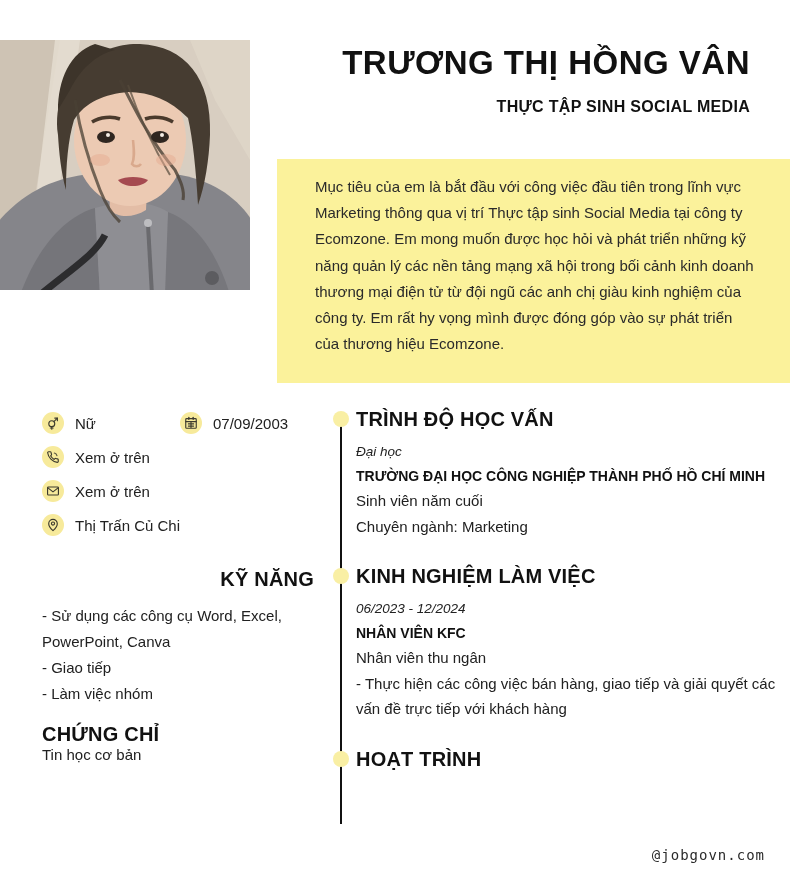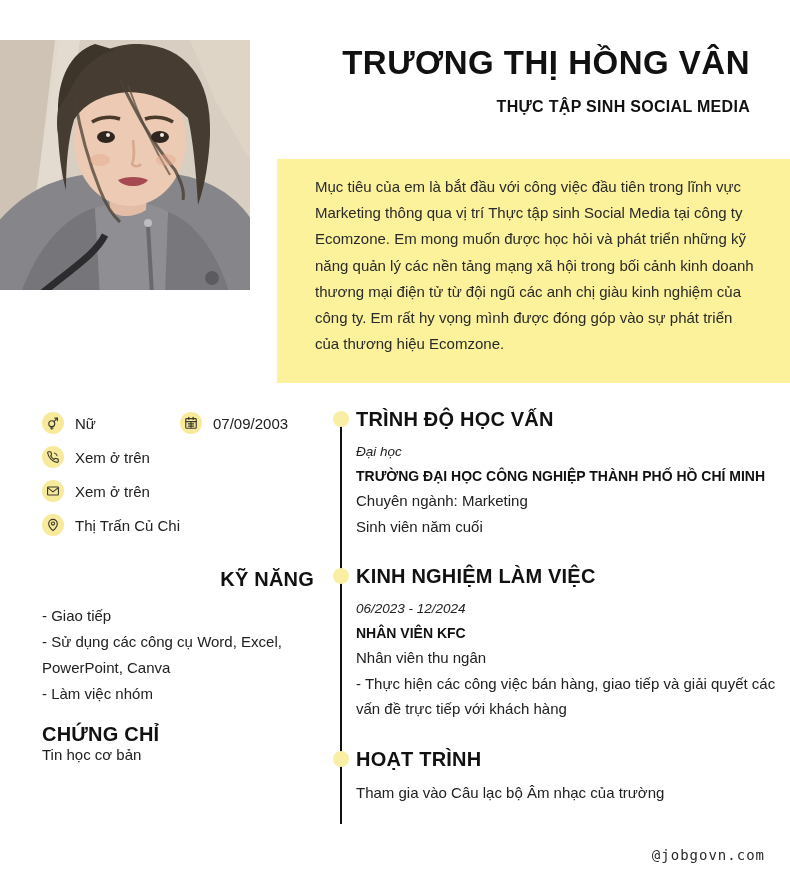--- a/index.html
+++ b/index.html
@@ -183,58 +183,55 @@
               <path d="M8 1.6 c-2.7 0 -4.9 2.2 -4.9 4.9 c0 3.6 4.9 8 4.9 8 s4.9-4.4 4.9-8 c0-2.7-2.2-4.9-4.9-4.9z"></path>
               <circle cx="8" cy="6.4" r="1.8"></circle>
             </svg>
         </span>
         <span class="info-label">Thị Trấn Củ Chi</span>
       </div>
     </div>
 
     <div class="side-heading skills-heading">KỸ NĂNG</div>
     <div class="side-list">
+      <div>- Sử dụng các công cụ Word, Excel, PowerPoint, Canva</div>
       <div>- Giao tiếp</div>
-      <div>- Sử dụng các công cụ Word, Excel, PowerPoint, Canva</div>
       <div>- Làm việc nhóm</div>
     </div>
 
     <div class="side-heading cert-heading">CHỨNG CHỈ</div>
     <div class="cert-line">Tin học cơ bản</div>
   </div>
 
   <div class="timeline">
     <div class="tl-line"></div>
 
     <div class="tl-section">
       <span class="tl-dot"></span>
       <div class="tl-heading">TRÌNH ĐỘ HỌC VẤN</div>
       <div class="tl-body">
         <div class="tl-italic">Đại học</div>
         <div class="tl-org">TRƯỜNG ĐẠI HỌC CÔNG NGHIỆP THÀNH PHỐ HỒ CHÍ MINH</div>
+        <div class="tl-text">Sinh viên năm cuối</div>
         <div class="tl-text">Chuyên ngành: Marketing</div>
-        <div class="tl-text">Sinh viên năm cuối</div>
       </div>
     </div>
 
     <div class="tl-section sec-gap">
       <span class="tl-dot"></span>
       <div class="tl-heading">KINH NGHIỆM LÀM VIỆC</div>
       <div class="tl-body">
         <div class="tl-italic">06/2023 - 12/2024</div>
         <div class="tl-org">NHÂN VIÊN KFC</div>
         <div class="tl-text">Nhân viên thu ngân</div>
         <div class="tl-text">- Thực hiện các công việc bán hàng, giao tiếp và giải quyết các vấn đề trực tiếp với khách hàng</div>
       </div>
     </div>
 
     <div class="tl-section sec-gap">
       <span class="tl-dot"></span>
       <div class="tl-heading">HOẠT TRÌNH</div>
-      <div class="tl-body">
-        <div class="tl-text">Tham gia vào Câu lạc bộ Âm nhạc của trường</div>
-      </div>
     </div>
   </div>
 
   <div class="watermark">@jobgovn.com</div>
 
 </div>
 
 </body></html>

